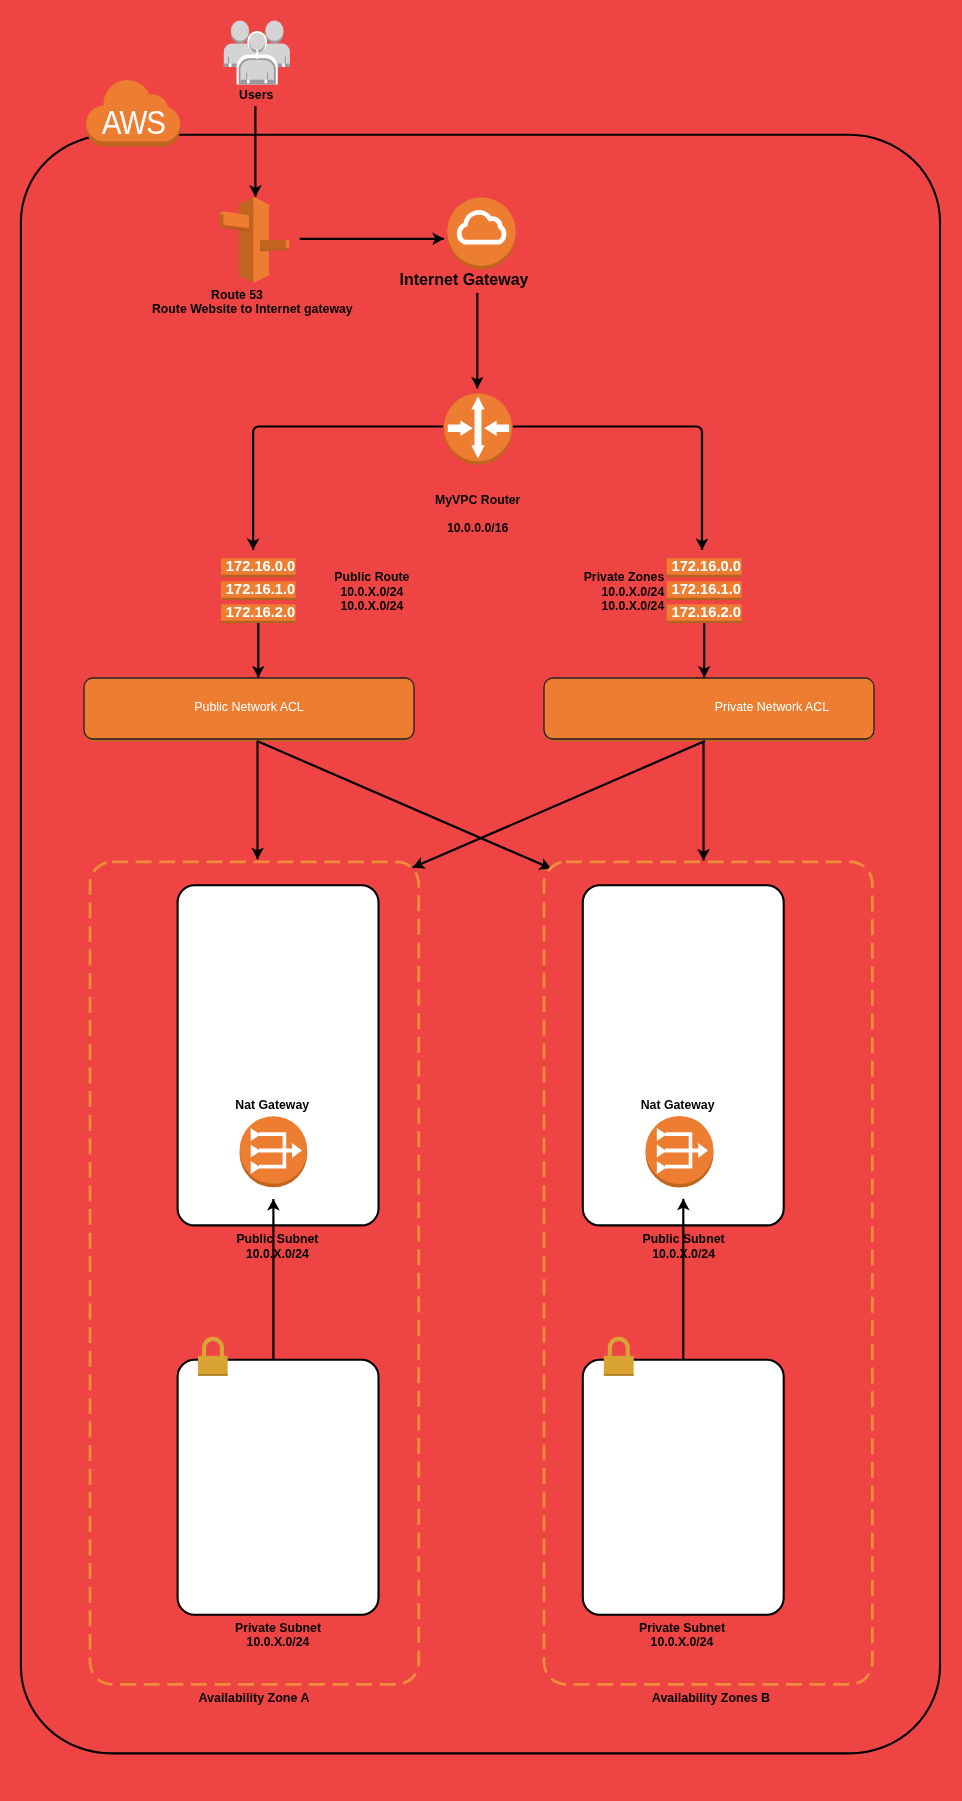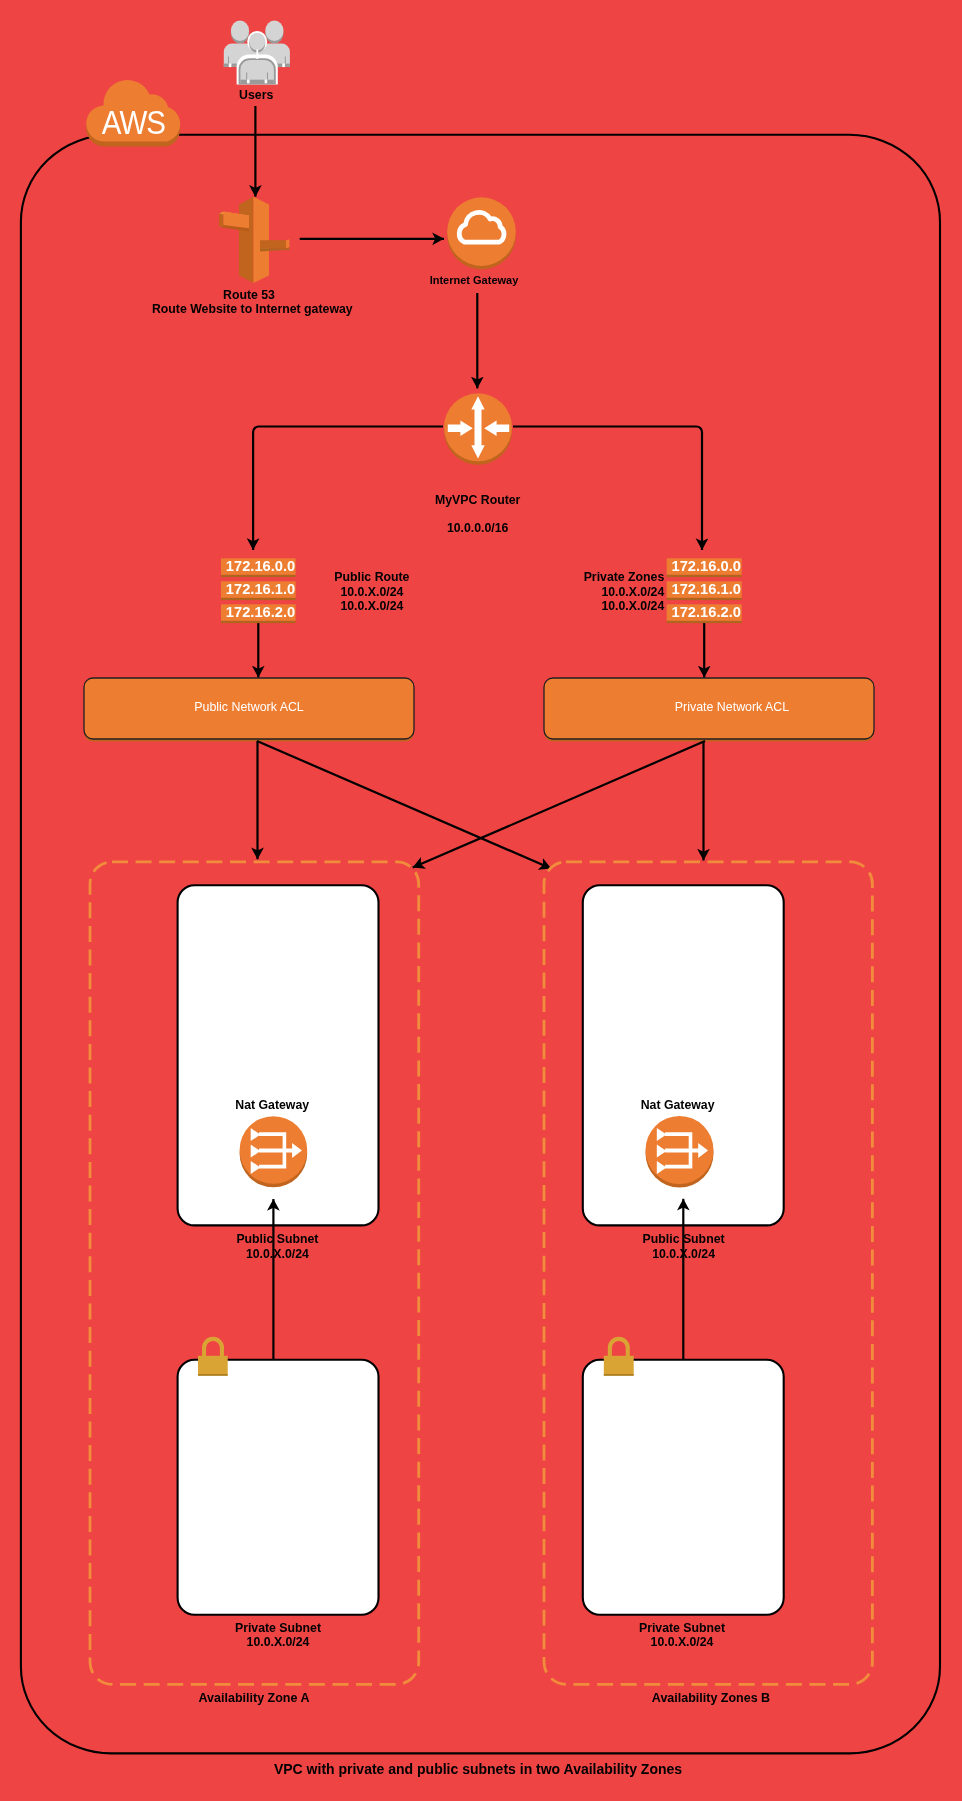--- a/index.html
+++ b/index.html
@@ -180,24 +180,24 @@
   </g>
   <g>
     <path d="M607.8 1356 v-8.2 a11 11 0 0 1 22 0 v8.2 h-4.1 v-8.2 a6.9 6.9 0 0 0 -13.8 0 v8.2 Z" fill="#D9A434"></path>
     <rect x="603.8" y="1355.8" width="29.9" height="19.8" fill="#D9A434"></rect>
     <rect x="603.8" y="1374.1" width="29.9" height="1.6" fill="#A67A1F"></rect>
   </g>
 </svg>
 
 <div class="lbl" style="left:206.2px;top:88.3px;width:100px;font-size:12.3px;">Users</div>
 
-<div class="lbl" style="left:149px;top:288.3px;width:200px;font-size:12.3px;">Route 53</div>
+<div class="lbl" style="left:137px;top:288.3px;width:200px;font-size:12.3px;">Route 53</div>
 <div class="lbl" style="left:132.3px;top:302.3px;width:240px;font-size:12.3px;">Route Website to Internet gateway</div>
 
-<div class="lbl" style="left:394px;top:273.3px;width:160px;font-size:11px;">Internet Gateway</div>
+<div class="lbl" style="left:384px;top:273.3px;width:160px;font-size:16px;">Internet Gateway</div>
 
 <div class="lbl" style="left:397.7px;top:493px;width:160px;font-size:12.3px;">MyVPC Router</div>
 <div class="lbl" style="left:397.7px;top:484.5px;width:160px;font-size:12.3px;margin-top:36px;">10.0.0.0/16</div>
 
 <div class="rtlbl" style="left:225.8px;top:559.2px;">172.16.0.0</div>
 <div class="rtlbl" style="left:225.8px;top:582.2px;">172.16.1.0</div>
 <div class="rtlbl" style="left:225.8px;top:605.2px;">172.16.2.0</div>
 
 <div class="lbl r" style="left:296.9px;top:570.1px;width:150px;font-size:12.3px;">Public Route</div>
 <div class="lbl r" style="left:296.9px;top:585.1px;width:150px;font-size:12.3px;">10.0.X.0/24</div>
@@ -205,34 +205,33 @@
 
 <div class="rtlbl" style="left:671.5px;top:559.2px;">172.16.0.0</div>
 <div class="rtlbl" style="left:671.5px;top:582.2px;">172.16.1.0</div>
 <div class="rtlbl" style="left:671.5px;top:605.2px;">172.16.2.0</div>
 
 <div class="lbl l" style="left:514.3px;top:570.1px;width:150px;font-size:12.3px;">Private Zones</div>
 <div class="lbl l" style="left:514.3px;top:585.1px;width:150px;font-size:12.3px;">10.0.X.0/24</div>
 <div class="lbl l" style="left:514.3px;top:598.8px;width:150px;font-size:12.3px;">10.0.X.0/24</div>
 
 <div class="acllbl" style="left:84px;top:700.1px;width:330px;">Public Network ACL</div>
-<div class="acllbl" style="left:544px;top:700.1px;width:376px;">Private Network ACL</div>
+<div class="acllbl" style="left:544px;top:700.1px;width:376px;padding-left:40px;">Private Network ACL</div>
 
 <div class="lbl" style="left:202.2px;top:1098.3px;width:140px;font-size:12.3px;">Nat Gateway</div>
 <div class="lbl" style="left:607.6px;top:1098.3px;width:140px;font-size:12.3px;">Nat Gateway</div>
 
 <div class="lbl" style="left:207.4px;top:1232.2px;width:140px;font-size:12.3px;">Public Subnet</div>
 <div class="lbl" style="left:207.4px;top:1246.5px;width:140px;font-size:12.3px;">10.0.X.0/24</div>
 <div class="lbl" style="left:613.6px;top:1232.2px;width:140px;font-size:12.3px;">Public Subnet</div>
 <div class="lbl" style="left:613.6px;top:1246.5px;width:140px;font-size:12.3px;">10.0.X.0/24</div>
 
 <div class="lbl" style="left:208.0px;top:1621.3px;width:140px;font-size:12.3px;">Private Subnet</div>
 <div class="lbl" style="left:208.0px;top:1635.3px;width:140px;font-size:12.3px;">10.0.X.0/24</div>
 <div class="lbl" style="left:612.0px;top:1621.3px;width:140px;font-size:12.3px;">Private Subnet</div>
 <div class="lbl" style="left:612.0px;top:1635.3px;width:140px;font-size:12.3px;">10.0.X.0/24</div>
 
 <div class="lbl" style="left:184px;top:1691px;width:140px;font-size:12.5px;">Availability Zone A</div>
 <div class="lbl" style="left:641px;top:1691px;width:140px;font-size:12.5px;">Availability Zones B</div>
 
-<div class="lbl" style="left:178px;top:1762px;width:600px;font-size:14px;">VPC with private and public subnets in two Availability Zones</div>
 
 <div class="lbl" style="left:97.5px;top:105.5px;width:70px;font-size:33.2px;line-height:33.2px;color:#fff;letter-spacing:-1.2px;font-weight:normal;transform:scaleX(0.89);transform-origin:center;">AWS</div>
 </div>
 
 </body></html>

